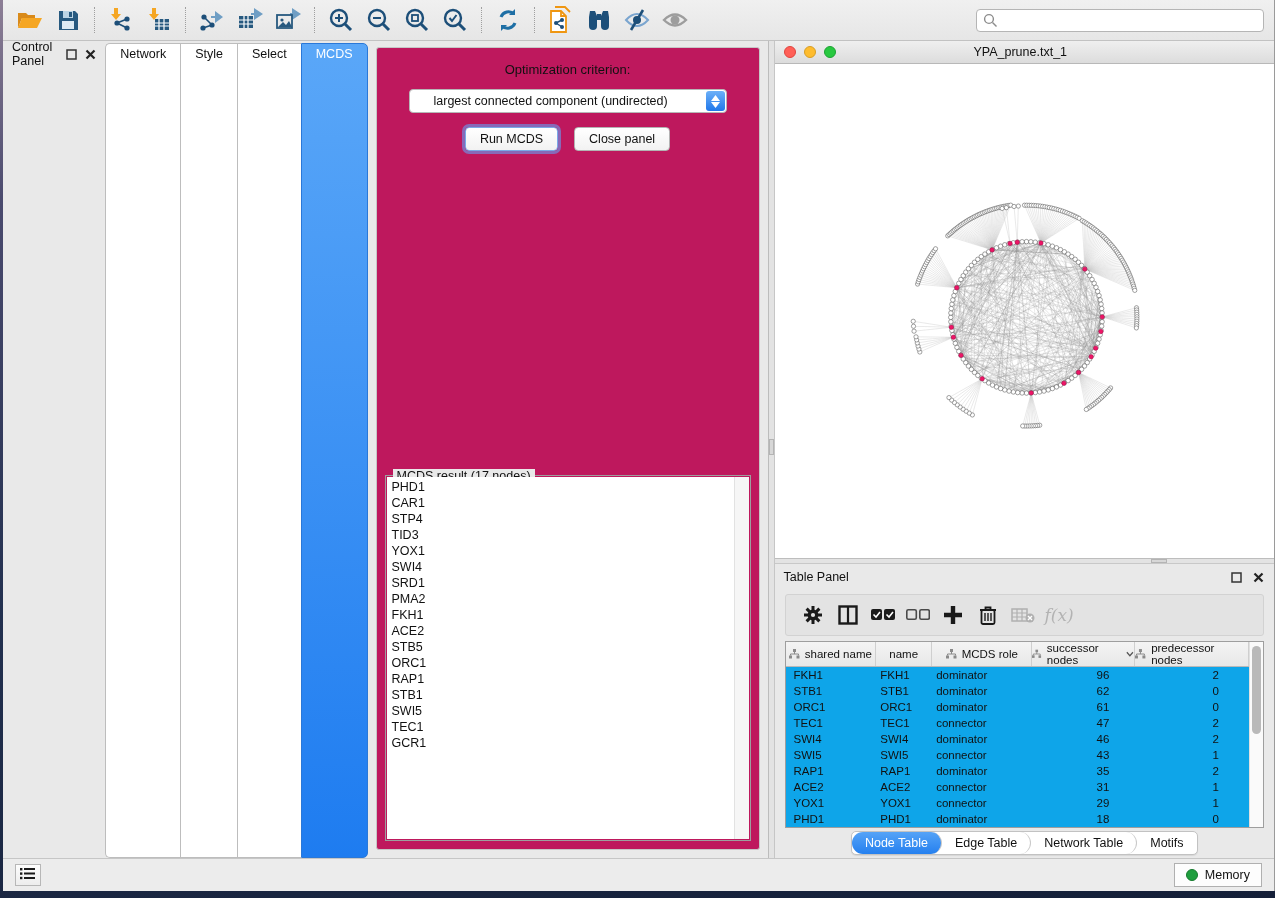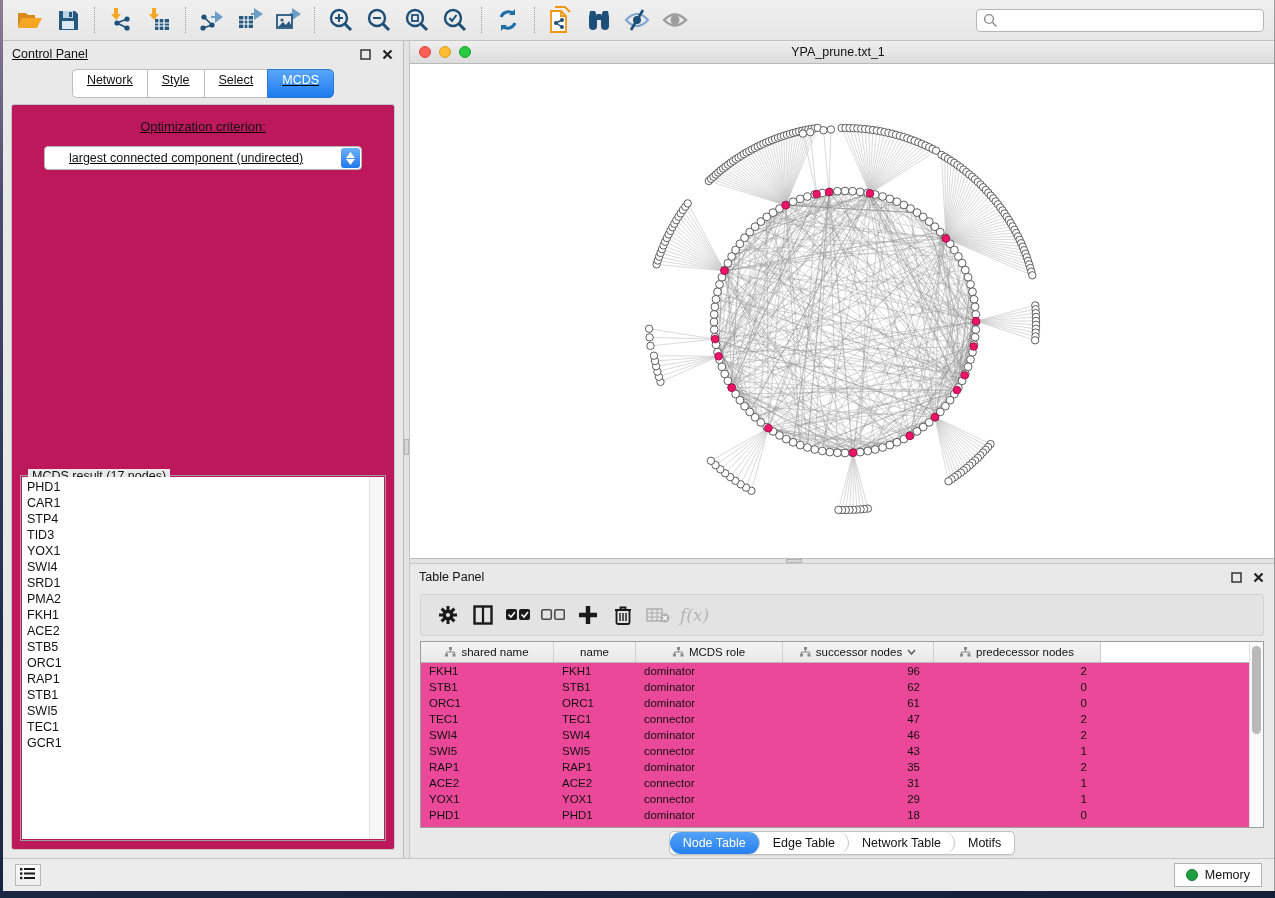--- a/index.html
+++ b/index.html
@@ -28,21 +28,21 @@
   .search-wrap input {
     width:288px; height:23px; border:1px solid #b5b5b5; border-radius:4px;
     background:#fff; padding:0 8px 0 26px; font-size:12px; outline:none;
   }
   .search-glyph { position:absolute; left:7px; top:4px; }
   
   .content { flex:1 1 auto; display:flex; min-height:0; }
   .vsplit { flex:0 0 7px; background:#e3e3e3; border-left:1px solid #bcbcbc; border-right:1px solid #c6c6c6; position:relative; }
   .vsplit .grab { position:absolute; left:0; right:0; top:398px; height:16px; background:#d7d7d7; border:1px solid #b4b4b4; }
   
-  .cpanel { flex:0 0 399px; display:flex; flex-direction:column; background:#e9e9e9; min-height:0;text-decoration:underline; }
+  .cpanel { flex:0 0 399px; display:flex; background:#e9e9e9; min-height:0; }
   .panel-head { height:26px; display:flex; align-items:center; padding:0 9px; font-size:12.5px; color:#111; }
   .panel-head .spacer { flex:1; }
   .mini-ic { width:14px; height:14px; display:flex; align-items:center; justify-content:center; margin-left:8px; }
   .tabrow { display:flex; justify-content:center; margin-top:2px; }
   .tab {
     font-size:12.5px; padding:3px 14px 10px; background:#fff; color:#111;
     border:1px solid #bdbdbd; border-right:none;
   }
   .tab:first-child { border-radius:5px 0 0 5px; }
   .tab.sel {
@@ -104,21 +104,21 @@
   .hsplit { flex:0 0 6px; background:#e3e3e3; border-top:1px solid #bdbdbd; border-bottom:1px solid #c8c8c8; position:relative; }
   .hsplit .grab { position:absolute; top:0; bottom:0; left:376px; width:16px; background:#d7d7d7; border:1px solid #b4b4b4; }
   
   .tpanel { flex:1 1 auto; display:flex; flex-direction:column; background:#e9e9e9; min-height:0; }
   .t-toolbar {
     margin:4px 10px 0; height:42px; flex:0 0 42px; background:#e3e3e3; border:1px solid #d2d2d2;
     border-radius:3px; display:flex; align-items:center; gap:9px; padding:0 14px;
   }
   .t-toolbar .tbtn { width:26px; }
   .tablebox {
-    margin:5px 10px 0; flex:1; background:#ec4899; border:1px solid #9e9e9e; display:flex; min-height:0;
+    margin:5px 10px 0; flex:1; background:#0ea5e9; border:1px solid #9e9e9e; display:flex; min-height:0;
   }
   .tgrid { flex:1; display:flex; flex-direction:column; min-width:0; }
   .thead { display:flex; flex:0 0 21px; background:linear-gradient(#f4f4f4,#e8e8e8); border-bottom:1px solid #b9b9b9; }
   .th {
     display:flex; align-items:center; justify-content:center; gap:5px;
     font-size:11.5px; color:#111; border-right:1px solid #cfcfcf; position:relative;
   }
   .th.filler { border-right:none; background:#fff; }
   .tbody { flex:1; overflow:hidden; }
   .trow { display:flex; height:16px; align-items:center; }
@@ -346,20 +346,24 @@
         <div class="selectbox">
           <span>largest connected component (undirected)</span>
           <span class="stepper">
             <svg width="9" height="6" viewBox="0 0 9 6">
                 <path d="M4.5 0L9 6H0z" fill="#fff"></path>
               </svg>
             <svg width="9" height="6" viewBox="0 0 9 6">
                 <path d="M4.5 6L0 0h9z" fill="#fff"></path>
               </svg>
           </span>
+        </div>
+        <div class="btnrow">
+          <button class="mbtn focus">Run MCDS</button>
+          <button class="mbtn">Close panel</button>
         </div>
         <div class="fieldset-wrap">
           <div class="fieldset-border"></div>
           <div class="fieldset-title">MCDS result (17 nodes)</div>
           <div class="mcds-list">
             <div class="mcds-items">
                 <div>PHD1</div>
                 <div>CAR1</div>
                 <div>STP4</div>
                 <div>TID3</div>

